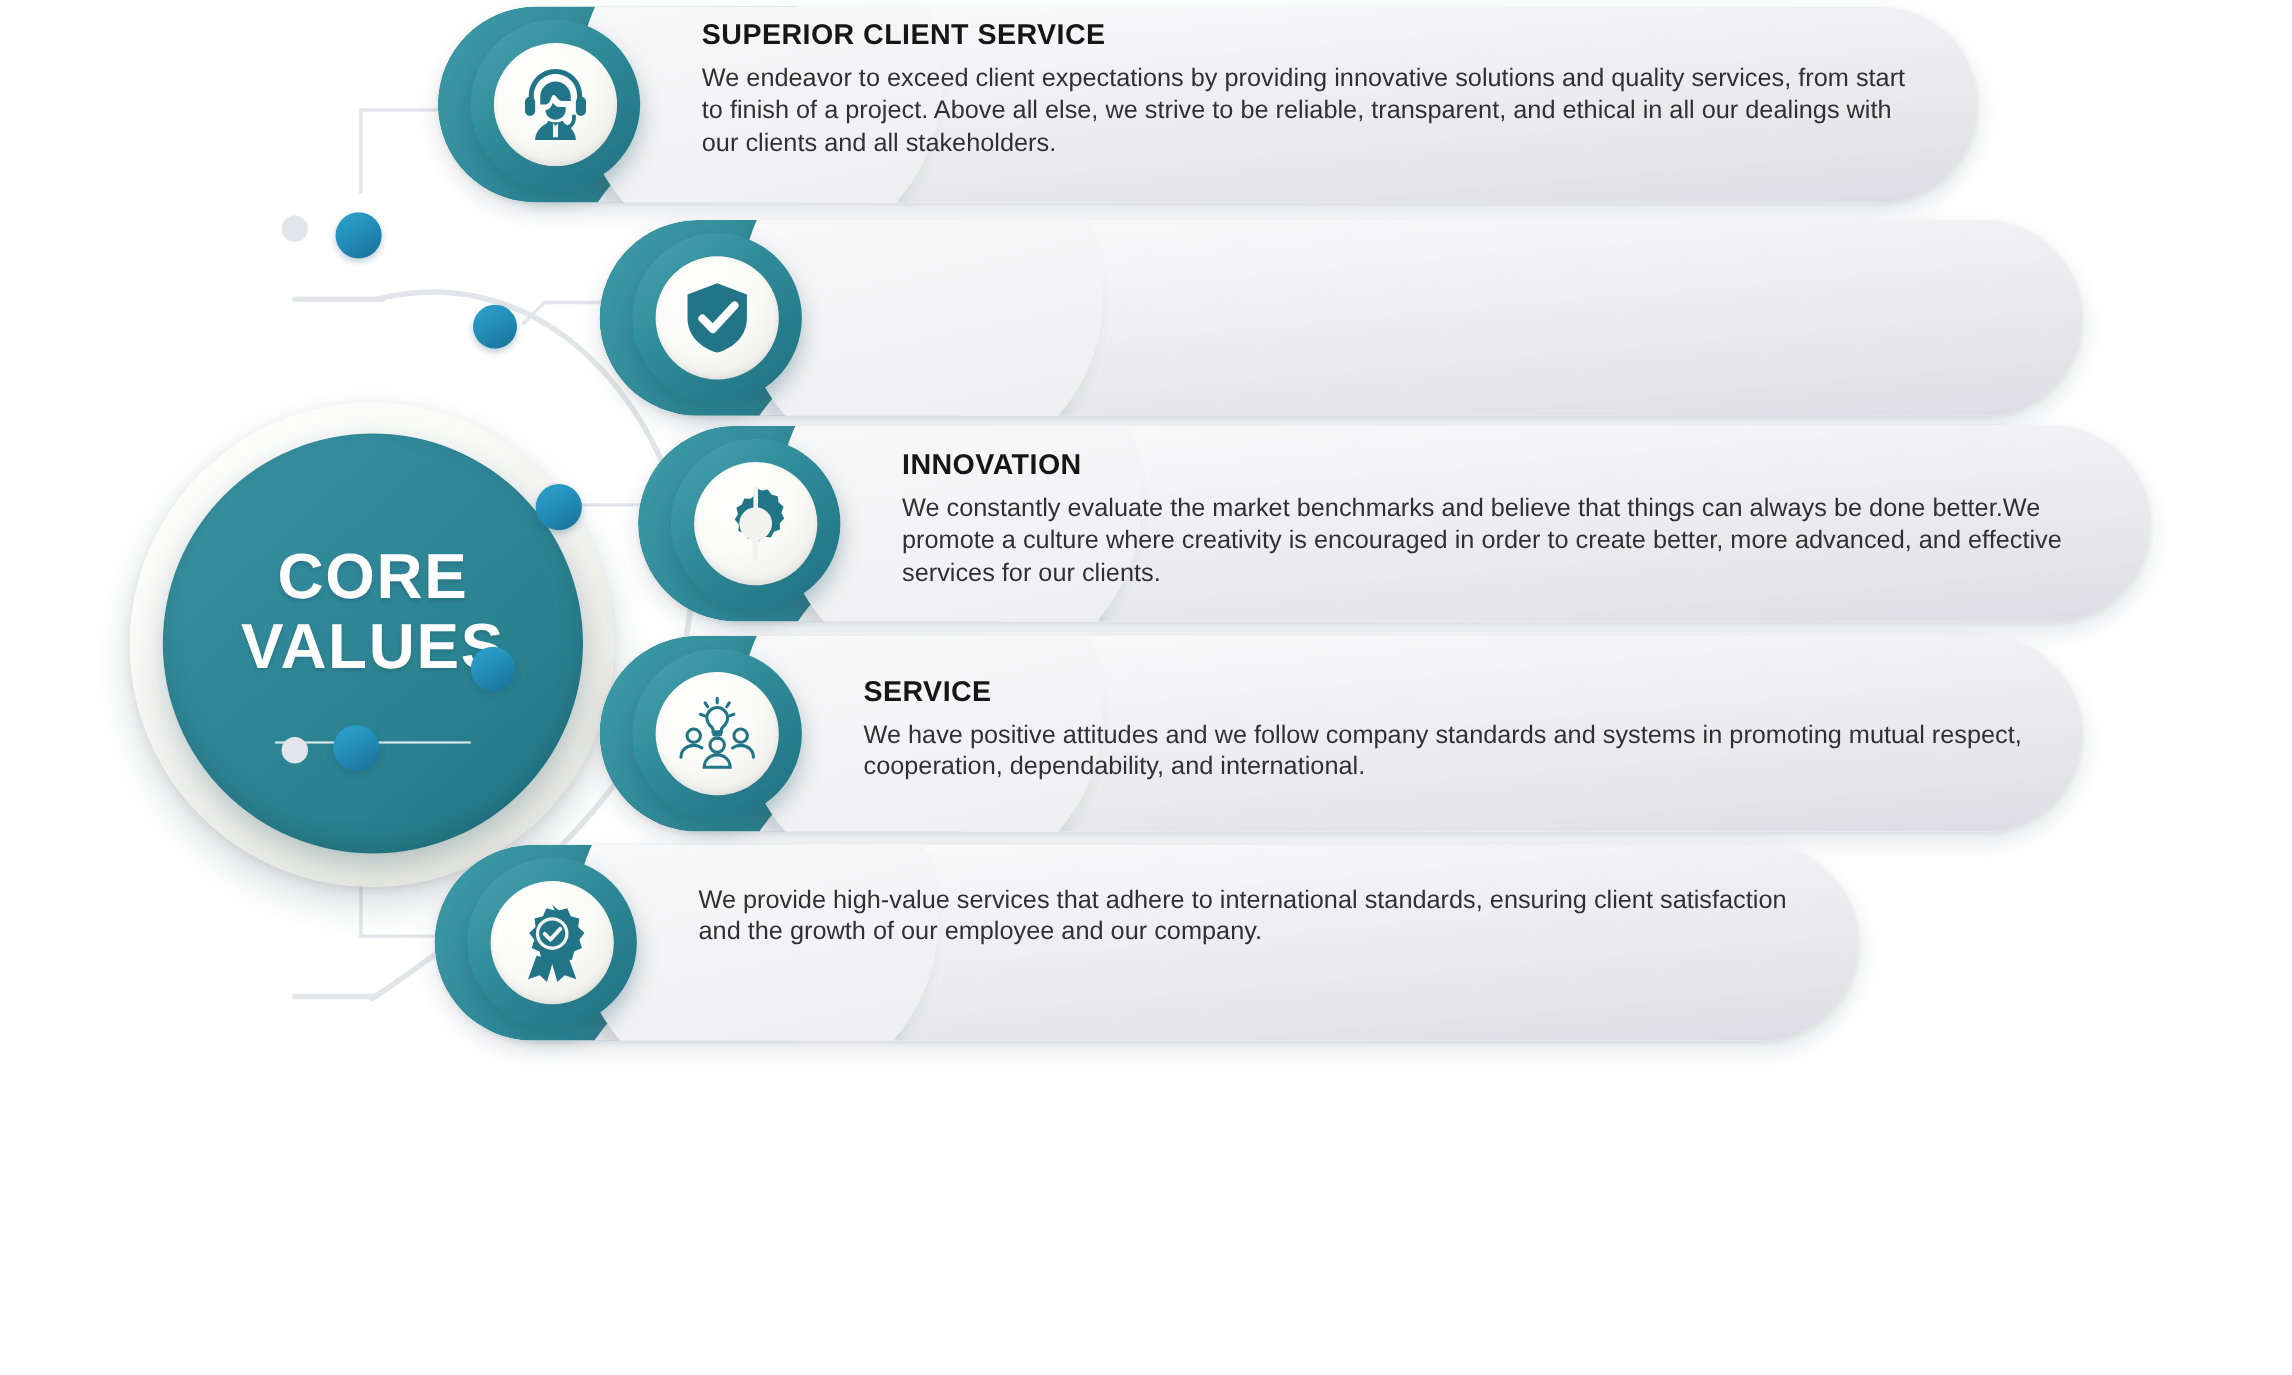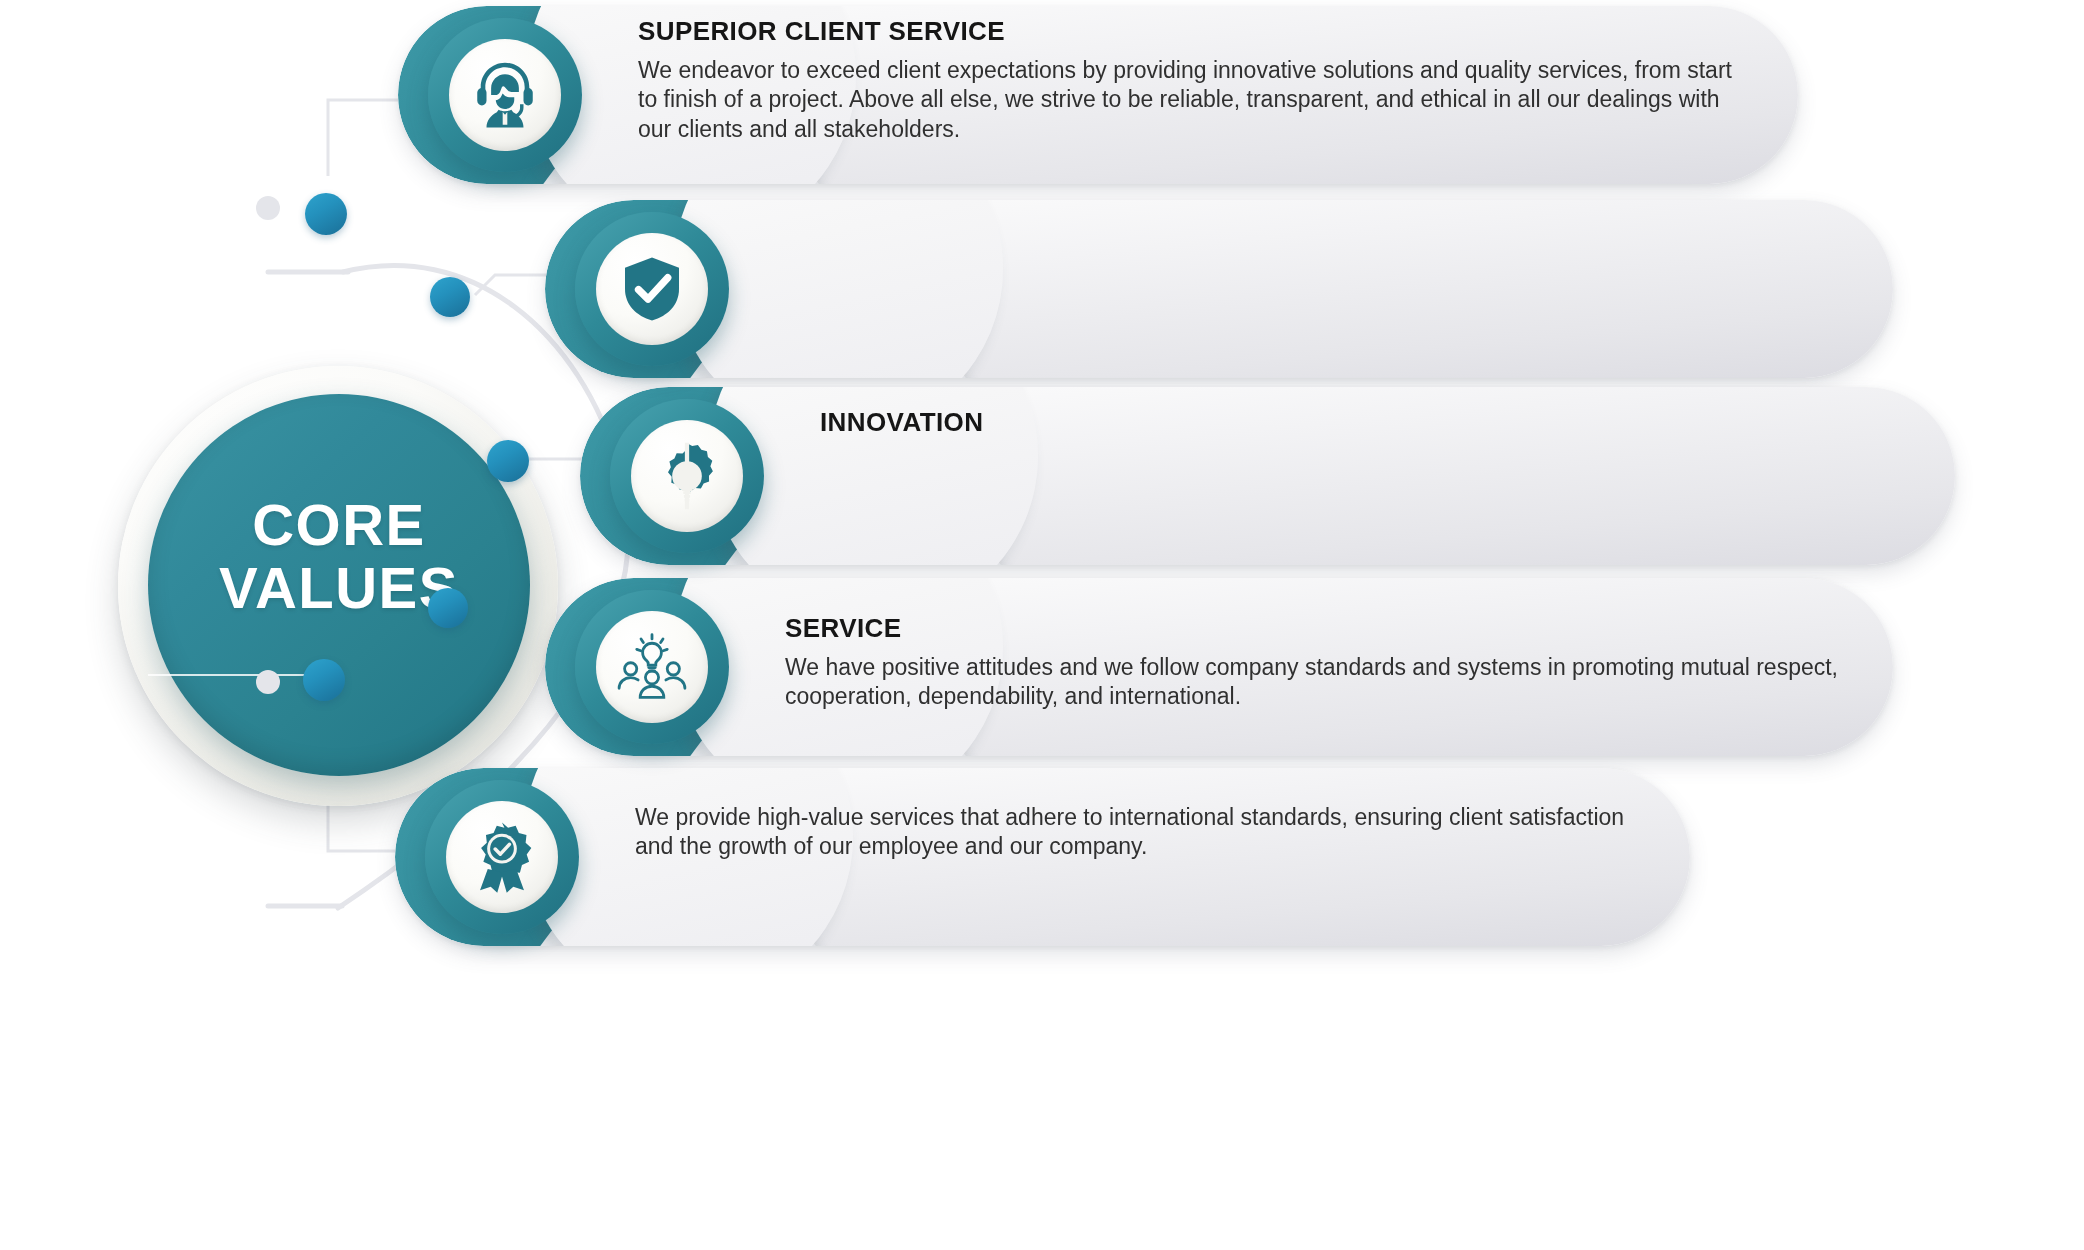--- a/index.html
+++ b/index.html
@@ -37,21 +37,21 @@
   }
   #core-circle {
     position: absolute;
     left: 30px; top: 28px;
     width: 382px; height: 382px;
     border-radius: 50%;
     background: linear-gradient(138deg, #3a94a3 0%, #31899a 32%, #2b8290 62%, #217585 100%);
     box-shadow: inset 0 -8px 22px rgba(0,0,0,0.12),
                 0 10px 26px rgba(40,90,100,0.30);
     display: flex; flex-direction: column;
-    justify-content: center; gap: 32px;
+    align-items: center; justify-content: center; gap: 32px;
   }
   #core-title {
     color: #ffffff;
     font-size: 58px;
     font-weight: 700;
     letter-spacing: 1.5px;
     line-height: 1.08;
     text-align: center;
     text-shadow: 0 2px 4px rgba(0,0,0,0.12);
   }
@@ -280,20 +280,21 @@
           <rect x="30.2" y="4" width="3.6" height="56" fill="#f2f2ee"></rect>
           <g fill="none" stroke="#f2f2ee" stroke-width="2.2">
             <path d="M32 24.5c-4.3 0-7.8 3.5-7.8 7.8 0 2.9 1.5 5.3 3.3 6.9 .9 .8 1.4 1.9 1.4 3.1v1.2h6.2v-1.2c0-1.2 .5-2.3 1.4-3.1 1.8-1.6 3.3-4 3.3-6.9 0-4.3-3.5-7.8-7.8-7.8z"></path>
             <path d="M28.9 46h6.2M29.4 49.2h5.2M30 52.4h4"></path>
           </g>
         </svg>
       </div>
     </div>
     <div class="card-text">
       <div class="card-title">INNOVATION</div>
+      <div class="card-body">We constantly evaluate the market benchmarks and believe that things can always be done better.We promote a culture where creativity is encouraged in order to create better, more advanced, and effective services for our clients.</div>
     </div>
   </div>
 
   <div class="card" id="card-4">
     <div class="card-inner">
       <div class="blob"></div>
     </div>
     <div class="icon-medallion">
       <div class="icon-disc">
         <svg width="78" height="78" viewBox="0 0 64 64">

